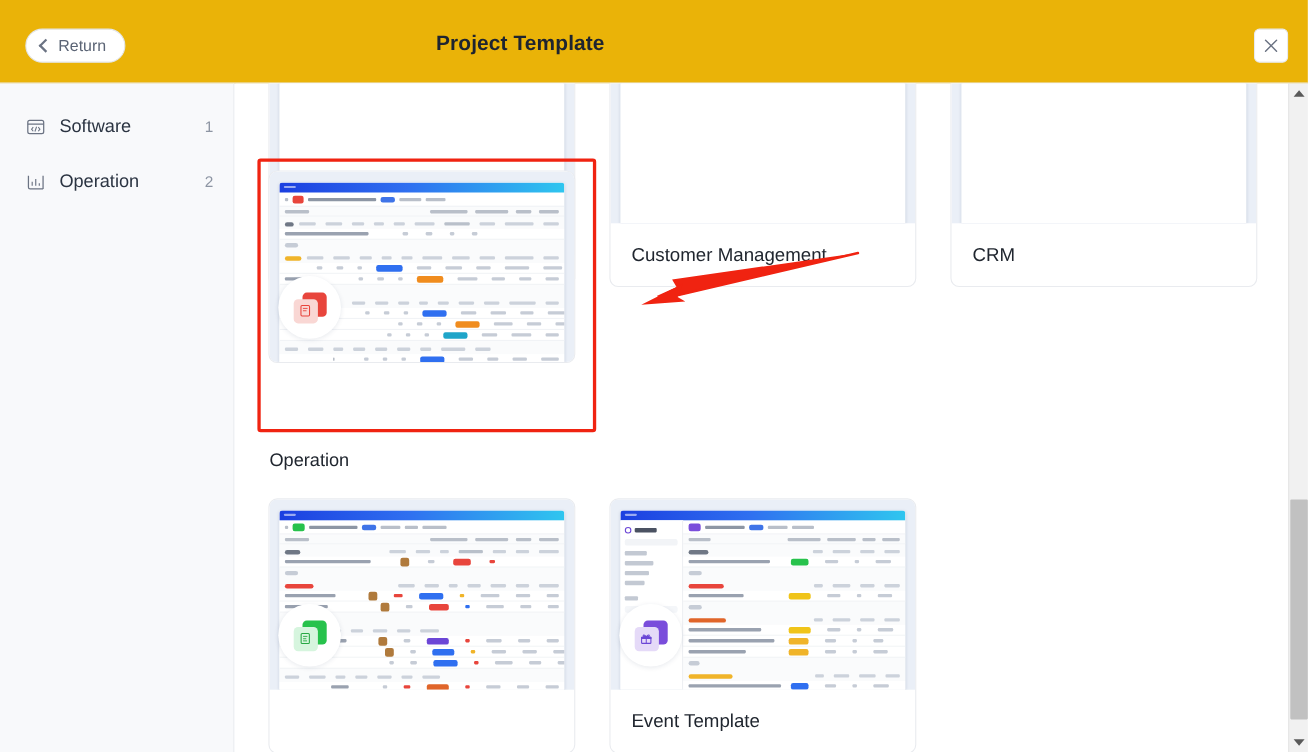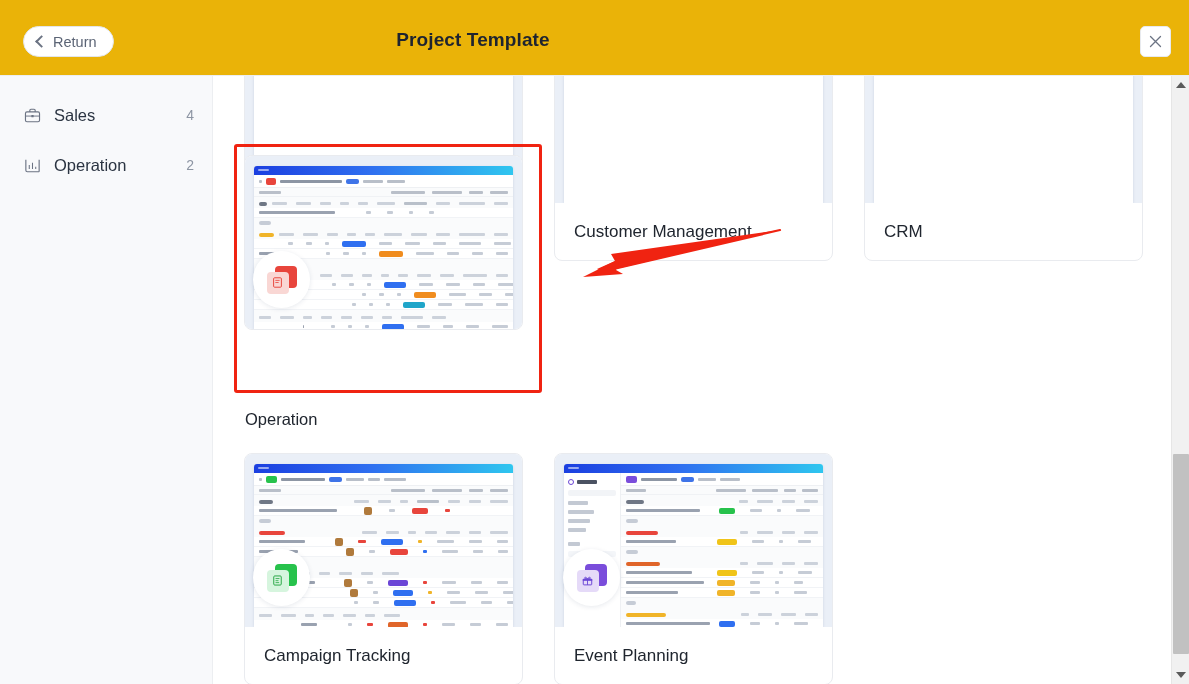--- a/index.html
+++ b/index.html
@@ -144,33 +144,32 @@
     <div class="close-btn">
       <svg width="15" height="15" viewBox="0 0 15 15">
         <path d="M2.5 2.5 L12.5 12.5 M12.5 2.5 L2.5 12.5" stroke="#6b7383" stroke-width="1.3" stroke-linecap="round" fill="none"></path>
       </svg>
     </div>
   </div>
 
   <div class="sidebar">
 
 
-
     <div class="nav-item">
       <span class="nav-icon">
         <svg width="19" height="19" viewBox="0 0 20 20" fill="none" stroke="#6b7383" stroke-width="1.2">
-          <rect x="2.6" y="6.2" width="14.8" height="10.4" rx="1.6"></rect>
-          <path d="M7.2 6.2 V4.6 a1.2 1.2 0 0 1 1.2-1.2 h3.2 a1.2 1.2 0 0 1 1.2 1.2 V6.2"></path>
-          <path d="M2.6 10.6 H17.4" stroke-width="1"></path>
-          <rect x="8.8" y="9.4" width="2.4" height="2.4" rx="0.6" fill="#6b7383" stroke="none"></rect>
+          <rect x="2.4" y="3.6" width="15.2" height="12.8" rx="1.8"></rect>
+          <path d="M2.4 7.2 H17.6" stroke-width="1"></path>
+          <path d="M7.6 10 L6 12 L7.6 14 M12.4 10 L14 12 L12.4 14 M10.8 9.7 L9.2 14.3" stroke-width="1"></path>
         </svg>
       </span>
-      <span class="nav-label">Sales</span>
-      <span class="nav-count">4</span>
-    </div>
+      <span class="nav-label">Software</span>
+      <span class="nav-count">1</span>
+    </div>
+
 
     <div class="nav-item">
       <span class="nav-icon">
         <svg width="19" height="19" viewBox="0 0 20 20" fill="none" stroke="#6b7383" stroke-width="1.2">
           <path d="M3 4 V15 a1.6 1.6 0 0 0 1.6 1.6 H17"></path>
           <path d="M17 4 V16.6"></path>
           <path d="M6.6 13.6 V9.6 M10 13.6 V7 M13.4 13.6 V11.2" stroke-width="1.1"></path>
         </svg>
       </span>
       <span class="nav-label">Operation</span>
@@ -577,21 +576,20 @@
               <div class="badge-back" style="background:#27c24c;"></div>
               <div class="badge-front" style="background:#d6f5de;">
                 <svg width="13" height="13" viewBox="0 0 16 16" fill="none" stroke="#27a844" stroke-width="1.2">
                   <rect x="3.4" y="2.4" width="9.2" height="11.2" rx="1.2"></rect>
                   <path d="M5.6 5.6 H10.4 M5.6 8.2 H9.2 M5.6 10.6 H10" stroke-width="1"></path>
                 </svg>
               </div>
             </div>
           </div>
         </div>
-        <div class="tpl-name">Campaign Tracking</div>
       </div>
 
       <div class="tpl-card">
         <div class="thumb">
           <div class="mini">
             <div class="mini-top"></div>
             <div class="mini-side">
               <div style="display:flex;align-items:center;gap:3px;margin-top:2px;">
                 <div style="width:6px;height:6px;border-radius:50%;border:1.2px solid #6b46d6;"></div>
                 <div class="tl-txt" style="width:20px;background:#4b5262;height:4px;"></div>
@@ -743,21 +741,21 @@
                   <rect x="2.8" y="6.2" width="10.4" height="7.2" rx="0.8"></rect>
                   <path d="M2.2 6.2 H13.8 V8.4 H2.2 Z" fill="#6b46d6" stroke="none"></path>
                   <path d="M8 6.2 V13.4" stroke-width="1.1"></path>
                   <path d="M8 6.2 C7 4.4 5 3.2 4.6 4.6 C4.3 5.8 6.4 6.2 8 6.2 Z"></path>
                   <path d="M8 6.2 C9 4.4 11 3.2 11.4 4.6 C11.7 5.8 9.6 6.2 8 6.2 Z"></path>
                 </svg>
               </div>
             </div>
           </div>
         </div>
-        <div class="tpl-name">Event Planning</div>
+        <div class="tpl-name">Event Template</div>
       </div>
 
     </div>
   </div>
 
   <div class="scrollbar">
     <div class="sb-arrow top">
       <div class="tri tri-up"></div>
     </div>
     <div class="sb-thumb" style="top:378px;height:200px;"></div>

